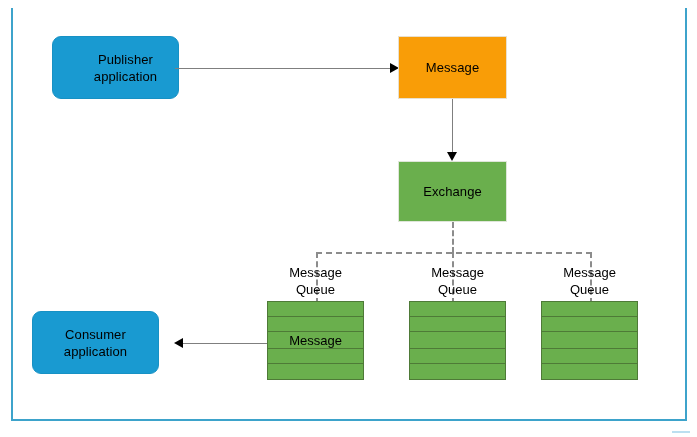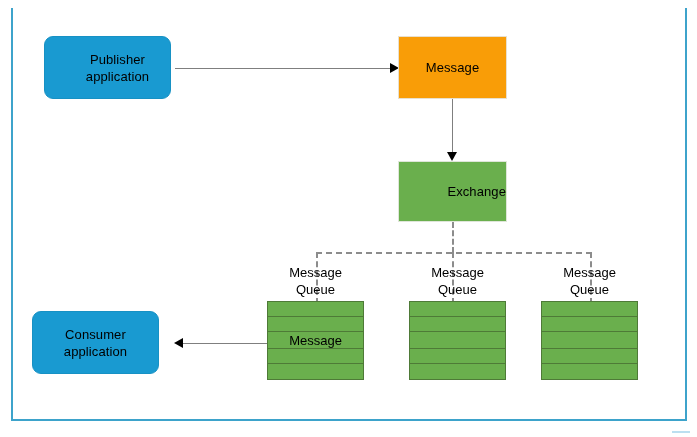--- a/index.html
+++ b/index.html
@@ -56,23 +56,23 @@
   }
   .node-message {
     background: #f99d07;
     border: 1px solid #e8e0cf;
   }
   .node-exchange {
     background: #6aaf4d;
     border: 1px solid #dfe6d9;
   }
 
-  #publisher-app { left: 44px;  top: 36px;  width: 127px; height: 63px; padding-left: 20px; }
+  #publisher-app { left: 52px;  top: 36px;  width: 127px; height: 63px; padding-left: 20px; }
   #message-box   { left: 398px; top: 36px;  width: 109px; height: 63px; }
-  #exchange-box  { left: 398px; top: 161px; width: 109px; height: 61px; align-items: flex-end; }
+  #exchange-box  { left: 398px; top: 161px; width: 109px; height: 61px; }
   #consumer-app  { left: 32px;  top: 311px; width: 127px; height: 63px; }
 
   
   .line-h, .line-v {
     position: absolute;
     background: #7f7f7f;
   }
   .line-h { height: 1px; }
   .line-v { width: 1px; }
 

